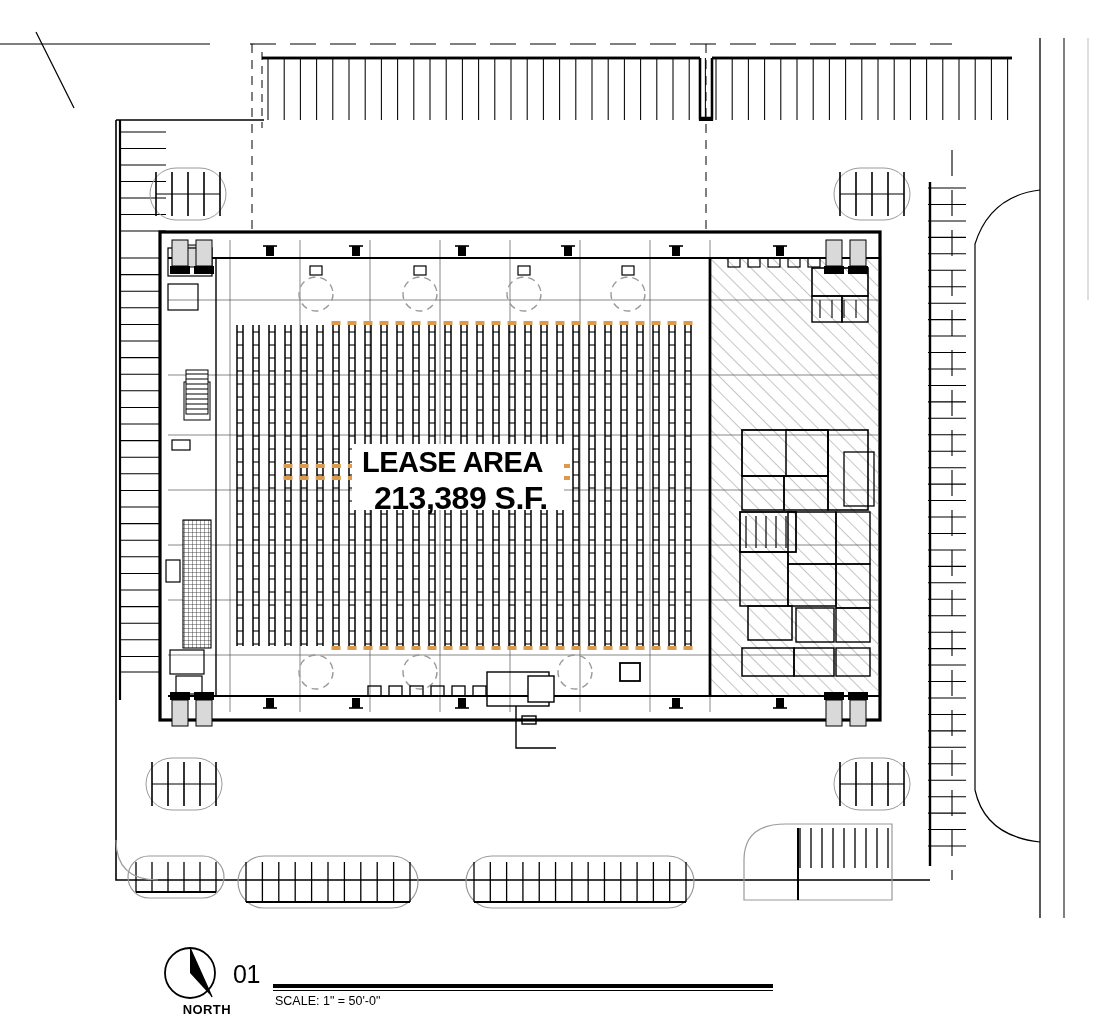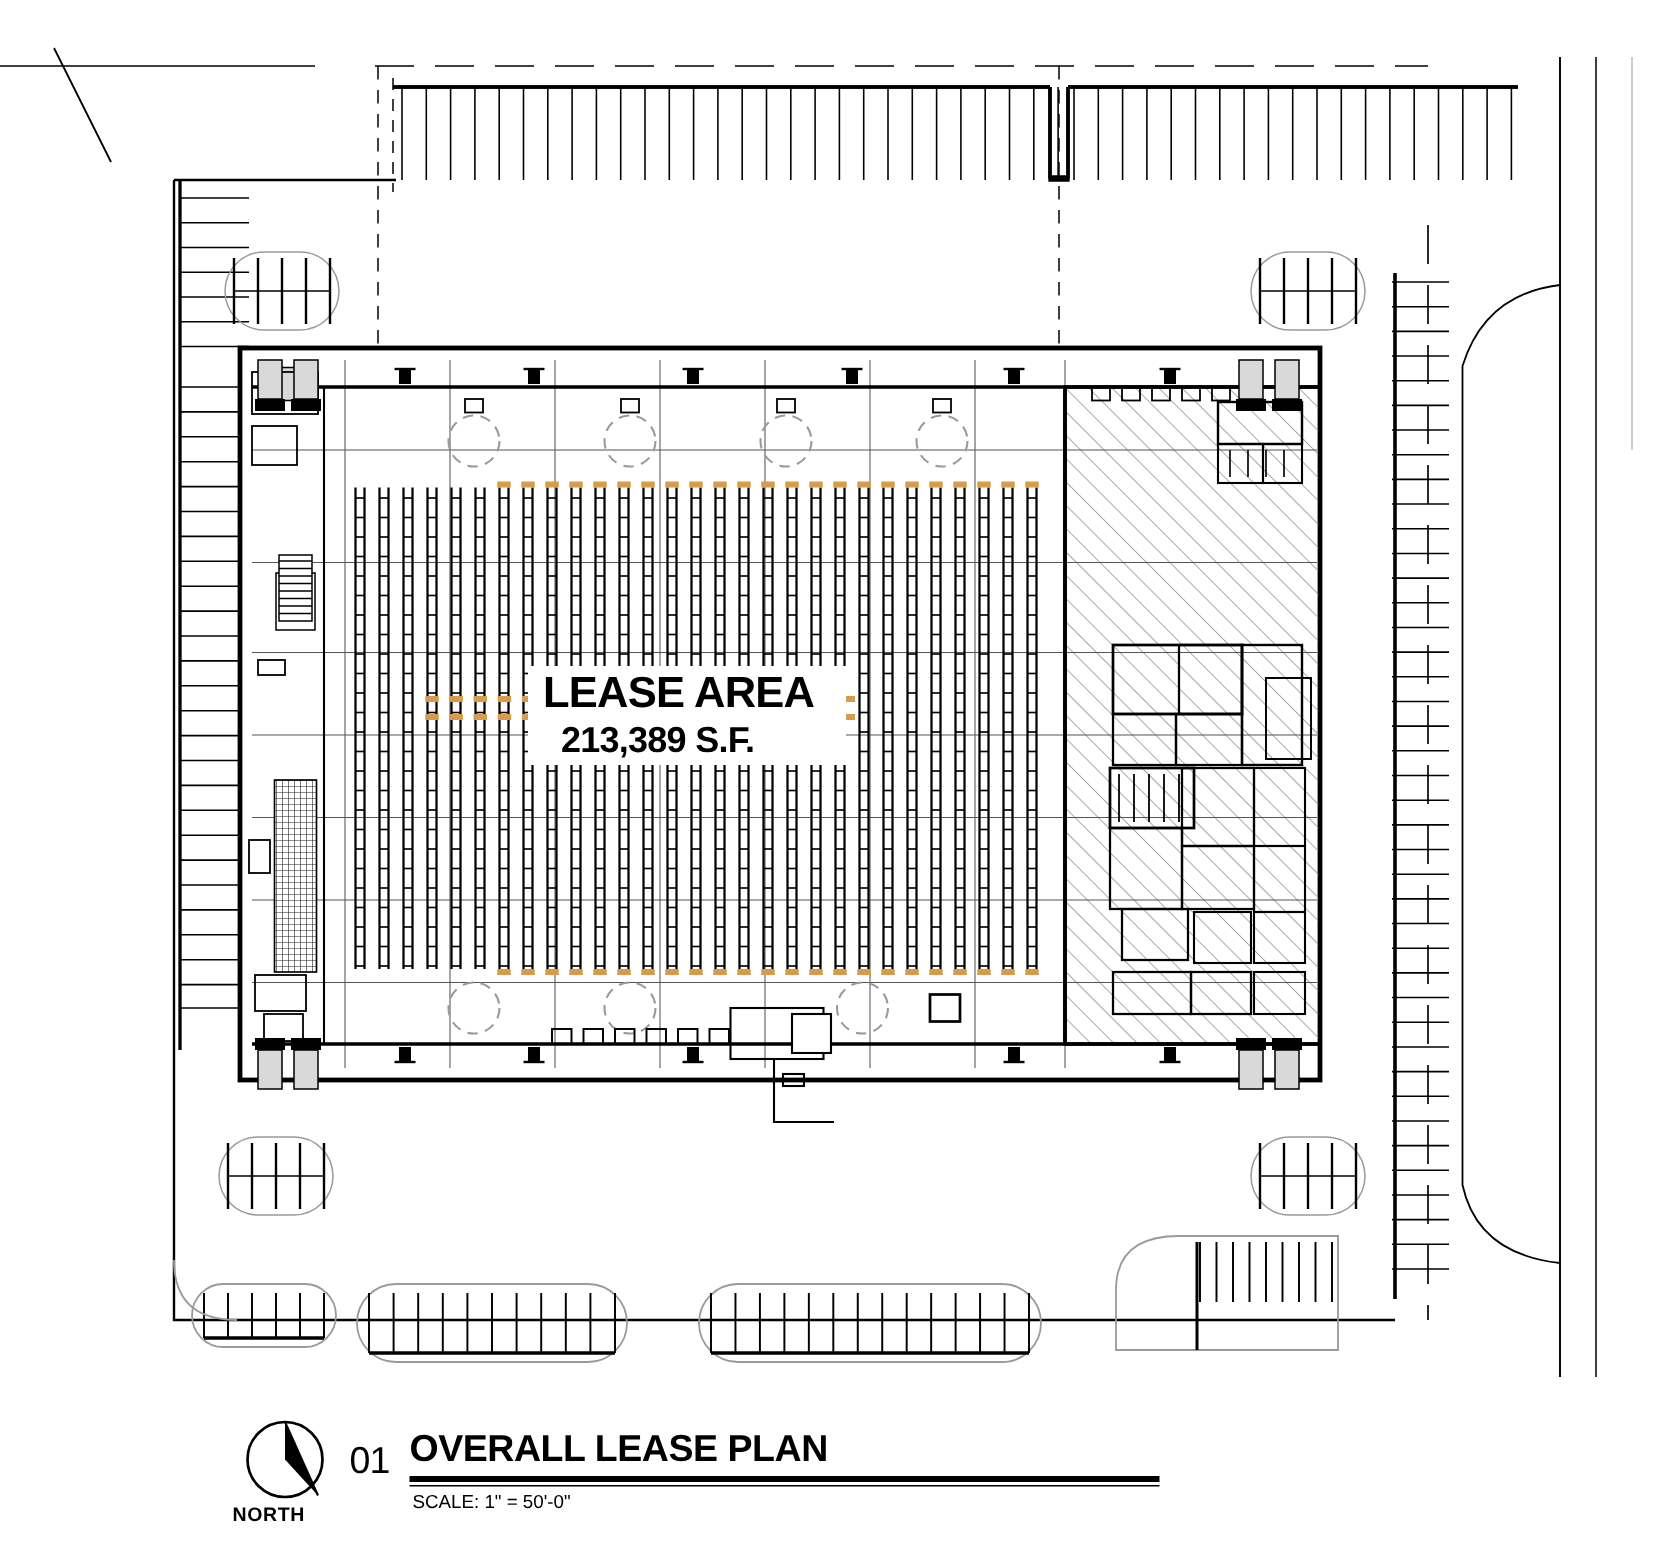--- a/index.html
+++ b/index.html
@@ -5,36 +5,36 @@
 <style>
   html,body{margin:0;padding:0;background:#ffffff;}
   body{width:1110px;height:1034px;overflow:hidden;
        font-family:"Liberation Sans","DejaVu Sans",sans-serif;color:#000;}
   #sheet{position:relative;width:928px;height:1034px;background:#fff;}
   #plan{position:absolute;left:0;top:0;width:1110px;height:1034px;}
 
   
   .titleblock{position:absolute;left:155px;top:940px;width:620px;height:90px;}
   .north-wrap{position:absolute;left:5px;top:4px;width:76px;height:86px;}
-  .north-label{position:absolute;left:0;top:62px;width:76px;text-align:left;
+  .north-label{position:absolute;left:0;top:62px;width:76px;text-align:right;
                 font-size:13px;font-weight:700;letter-spacing:.4px;}
   .detnum{position:absolute;left:78px;top:20px;font-size:25px;font-weight:400;
           letter-spacing:-.5px;}
   .dettitle{position:absolute;left:118px;top:12px;font-size:25px;font-weight:700;
             letter-spacing:-.3px;white-space:nowrap;}
   .rule-thick{position:absolute;left:118px;top:44px;width:500px;height:4px;background:#000;}
   .rule-thin{position:absolute;left:118px;top:50px;width:500px;height:1px;background:#000;}
   .detscale{position:absolute;left:120px;top:54px;font-size:12.5px;font-weight:400;
             letter-spacing:0;white-space:nowrap;}
 
   
   .lease-txt{position:absolute;text-align:center;font-weight:700;color:#000;
              line-height:1;white-space:nowrap;}
   .lease-l1{left:362px;top:448px;font-size:29px;letter-spacing:-.5px;}
-  .lease-l2{left:374px;top:482px;font-size:24px;letter-spacing:-.5px;}
+  .lease-l2{left:374px;top:482px;font-size:32px;letter-spacing:-.5px;}
   .lease-mask{position:absolute;left:352px;top:444px;width:212px;height:66px;
               background:#fff;}
 </style>
 </head>
 <body>
 
 <div id="sheet">
 
   <svg id="plan" viewBox="0 0 1110 1034">
     <defs>
@@ -1329,19 +1329,18 @@
   <div class="titleblock">
     <div class="north-wrap">
       <svg width="76" height="60" viewBox="0 0 76 60">
         <circle cx="30" cy="29" r="25" fill="#fff" stroke="#000" stroke-width="1.8"></circle>
         <path d="M30 4 L30 29 L52 53 Z" fill="#000"></path>
         <path d="M30 4 L52 53" stroke="#000" stroke-width="1.4" fill="none"></path>
       </svg>
     </div>
     <div class="north-label">NORTH</div>
     <div class="detnum">01</div>
-    <div class="dettitle">OVERALL LEASE PLAN</div>
     <div class="rule-thick"></div>
     <div class="rule-thin"></div>
     <div class="detscale">SCALE: 1" = 50'-0"</div>
   </div>
 
 </div>
 
 </body></html>

